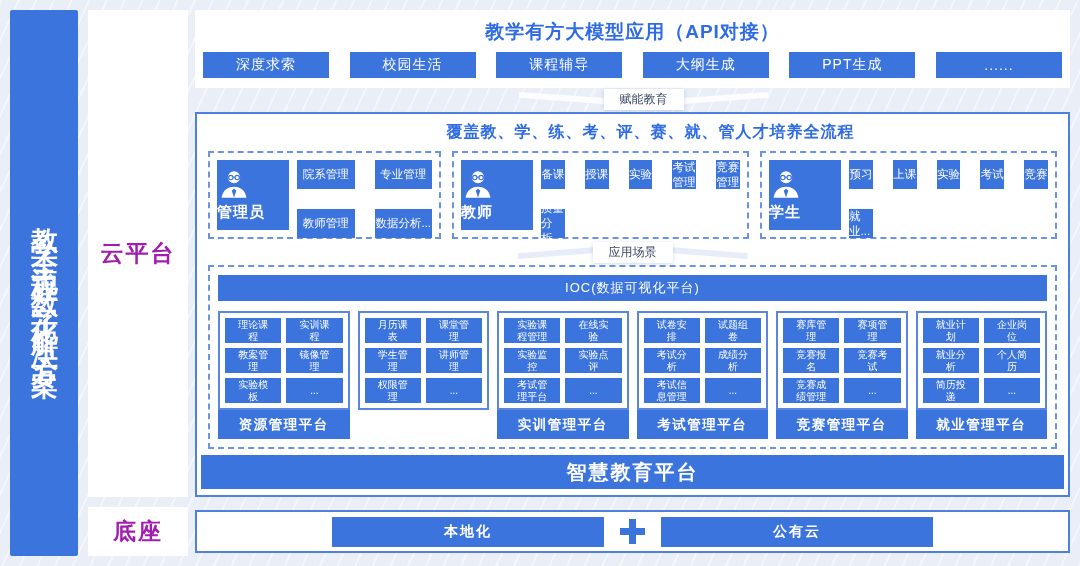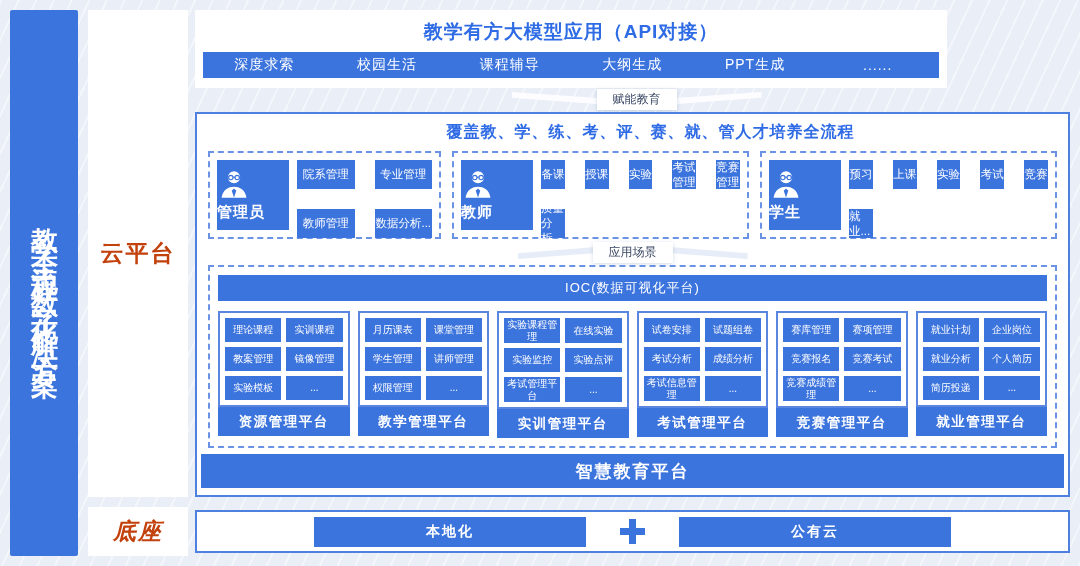--- a/index.html
+++ b/index.html
@@ -13,32 +13,32 @@
 
   
   .sidebar{position:absolute;left:10px;top:10px;width:68px;height:546px;background:#3c74de;border-radius:2px;
     display:flex;align-items:center;justify-content:center;}
   .sidebar .vtext{writing-mode:vertical-rl;text-orientation:upright;color:#fff;font-weight:bold;
     font-size:27px;letter-spacing:13px;line-height:1;}
 
   
   .rail{position:absolute;left:88px;width:100px;background:#fff;display:flex;align-items:center;justify-content:center;}
   .rail-cloud{top:10px;height:487px;}
-  .rail-base{top:507px;height:49px;font-style:italic;}
-  .rail span{color:#c2410c;font-weight:bold;font-size:23px;letter-spacing:2px;}
-
-  
-  .api-box{position:absolute;left:195px;top:10px;width:752px;height:78px;background:#fff;}
+  .rail-base{top:507px;height:49px;}
+  .rail span{color:#a21caf;font-weight:bold;font-size:23px;letter-spacing:2px;}
+
+  
+  .api-box{position:absolute;left:195px;top:10px;width:875px;height:78px;background:#fff;}
   .api-title{text-align:center;color:#2e6be4;font-size:19px;font-weight:bold;margin:9px 0 7px;letter-spacing:1px;}
   .api-buttons{display:flex;justify-content:space-between;padding:0 8px;}
   .chip{background:#3c74de;color:#fff;border:none;display:flex;align-items:center;justify-content:center;}
   .api-btn{width:126px;height:26px;font-size:14px;letter-spacing:1px;}
 
   
-  .arrow-strip{position:absolute;left:199px;top:88px;width:875px;height:20px;}
+  .arrow-strip{position:absolute;left:206px;top:88px;width:875px;height:20px;}
   .chev{position:absolute;left:50%;transform:translateX(-50%);width:250px;height:15px;}
   .chev-down{top:4px;background:#fdfdff;clip-path:polygon(0% 0%,50% 58%,100% 0%,100% 38%,50% 100%,0% 38%);}
   .chev-up{top:3px;background:#e7edf8;clip-path:polygon(0% 100%,50% 42%,100% 100%,100% 62%,50% 0%,0% 62%);}
   .arrow-label{position:absolute;left:50%;top:1px;transform:translateX(-50%);background:#fff;color:#3a4763;
     font-size:12px;padding:2px 16px;box-shadow:0 1px 4px rgba(80,110,160,.25);white-space:nowrap;}
 
   
   .process-box{position:absolute;left:195px;top:112px;width:875px;height:385px;background:#fff;
     border:2px solid #4e80df;box-sizing:border-box;}
   .process-title{text-align:center;color:#2e6be4;font-weight:bold;font-size:16px;margin:8px 0;letter-spacing:1px;padding-left:36px;}
@@ -54,27 +54,27 @@
   .role-item{height:29px;font-size:11.5px;}
   .strip-inner{position:relative;height:24px;margin-top:2px;}
   .strip-inner .chev{width:230px;}
 
   
   .platforms-box{margin:0 11px;border:2px dashed #6a93e6;padding:8px;box-sizing:border-box;}
   .ioc-banner{height:26px;font-size:13px;letter-spacing:1px;}
   .platform-cols{display:flex;gap:8px;margin-top:10px;}
   .pcol{flex:1;display:flex;flex-direction:column;min-width:0;}
   .pitems{border:2px solid #5b86e0;padding:5px;display:grid;grid-template-columns:1fr 1fr;gap:5px;}
-  .pitem{min-height:24px;font-size:10px;line-height:1.15;text-align:center;padding:1px 2px;box-sizing:border-box;word-break:break-all;}
+  .pitem{min-height:24px;font-size:10px;line-height:1.15;text-align:center;padding:1px 12px;box-sizing:border-box;word-break:break-all;}
   .ptitle{margin-top:0;height:29px;font-weight:bold;font-size:13.5px;letter-spacing:1.5px;}
-  .edu-banner{margin:6px 4px 0;height:34px;font-weight:bold;font-size:17px;letter-spacing:2px;}
+  .edu-banner{margin:6px 4px 0;height:34px;font-weight:bold;font-size:20px;letter-spacing:2px;}
 
   
   .base-box{position:absolute;left:195px;top:510px;width:875px;height:43px;background:#fff;border:2px solid #4e80df;
-    box-sizing:border-box;display:flex;align-items:center;justify-content:center;gap:34px;}
+    box-sizing:border-box;display:flex;align-items:center;justify-content:center;gap:16px;}
   .base-btn{width:272px;height:30px;font-weight:bold;font-size:14px;letter-spacing:2px;}
   .plus-icon{position:relative;width:25px;height:25px;flex:0 0 auto;}
   .plus-icon::before{content:"";position:absolute;left:9px;top:0;width:7px;height:25px;background:#3c74de;}
   .plus-icon::after{content:"";position:absolute;top:9px;left:0;width:25px;height:7px;background:#3c74de;}
 </style>
 </head>
 <body>
 
 <div class="canvas">
 
@@ -199,21 +199,20 @@
 
         <div class="pcol">
           <div class="pitems">
             <div class="chip pitem">月历课表</div>
             <div class="chip pitem">课堂管理</div>
             <div class="chip pitem">学生管理</div>
             <div class="chip pitem">讲师管理</div>
             <div class="chip pitem">权限管理</div>
             <div class="chip pitem">...</div>
           </div>
-          <div class="chip ptitle">教学管理平台</div>
         </div>
 
         <div class="pcol">
           <div class="pitems">
             <div class="chip pitem">实验课程管理</div>
             <div class="chip pitem">在线实验</div>
             <div class="chip pitem">实验监控</div>
             <div class="chip pitem">实验点评</div>
             <div class="chip pitem">考试管理平台</div>
             <div class="chip pitem">...</div>

